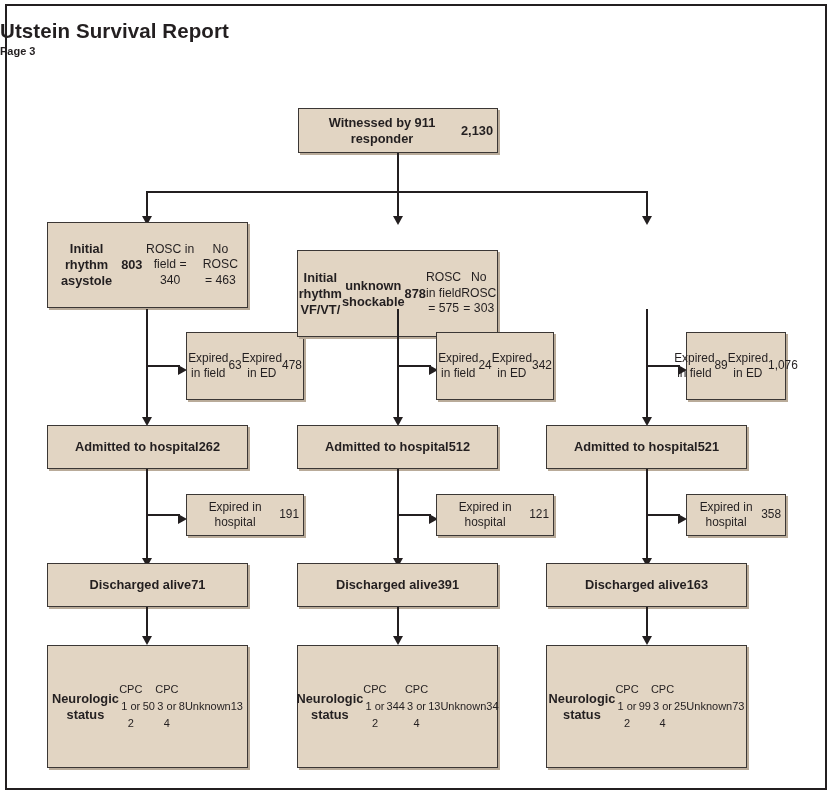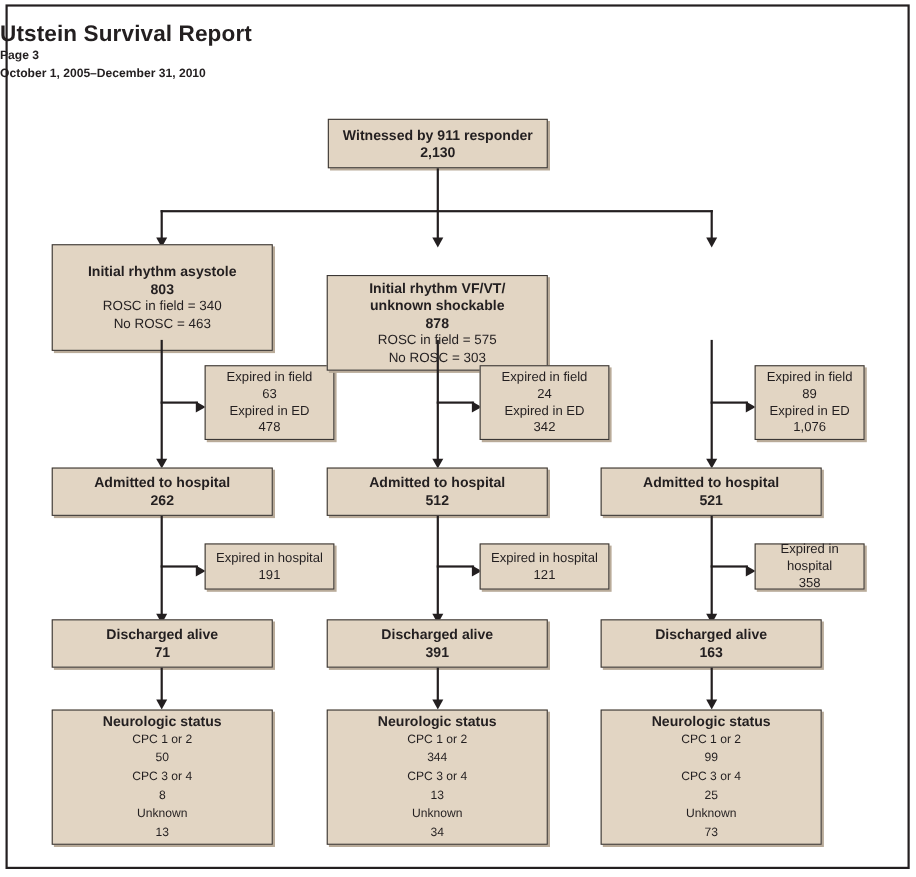--- a/index.html
+++ b/index.html
@@ -56,21 +56,21 @@
   
   .box {
     position: absolute;
     box-sizing: border-box;
     background: #e2d5c3;
     border: 1.6px solid #3b3735;
     box-shadow: 2px 2px 0 0 #b9ab99;
     color: #231f20;
     text-align: center;
     display: flex;
-    flex-direction: column;
+    flex-direction: row;
     align-items: center;
     justify-content: center;
     padding: 2px 4px;
   }
   .box .hd {
     font-weight: bold;
     font-size: 12.8px;
     line-height: 16px;
   }
   .box .num {
@@ -124,42 +124,41 @@
 </head>
 <body>
 
 <div id="page">
 
   <div id="frame"></div>
 
   <div id="header">
     <div id="title">Utstein Survival Report</div>
     <div class="subline">Page 3</div>
-    <div class="subline">October 1, 2005–December 31, 2010</div>
   </div>
 
   <div class="box" style="left:298px; top:108px; width:200px; height:45px;">
     <div class="hd">Witnessed by 911 responder</div>
     <div class="num">2,130</div>
   </div>
 
   <div class="vline" style="left:396.8px; top:153px; height:39px;"></div>
 
   <div class="hline" style="left:146px; top:190.5px; width:502px;"></div>
 
   <div class="vline" style="left:146px; top:190.5px; height:29px;"></div>
   <div class="arrow-down" style="left:141.7px; top:216px;"></div>
 
   <div class="vline" style="left:396.8px; top:190.5px; height:29px;"></div>
   <div class="arrow-down" style="left:392.5px; top:216px;"></div>
 
   <div class="vline" style="left:646px; top:190.5px; height:29px;"></div>
   <div class="arrow-down" style="left:641.7px; top:216px;"></div>
 
-  <div class="box" style="left:47px; top:222px; width:201px; height:97px;">
+  <div class="box" style="left:47px; top:222px; width:201px; height:86px;">
     <div class="hd">Initial rhythm asystole</div>
     <div class="num">803</div>
     <div class="sub">ROSC in field = 340</div>
     <div class="sub">No ROSC = 463</div>
   </div>
 
   <div class="vline" style="left:146px; top:309px; height:111px;"></div>
   <div class="arrow-down" style="left:141.7px; top:417px;"></div>
   <div class="hline" style="left:146px; top:365px; width:34px;"></div>
   <div class="arrow-right" style="left:178px; top:364.7px;"></div>

